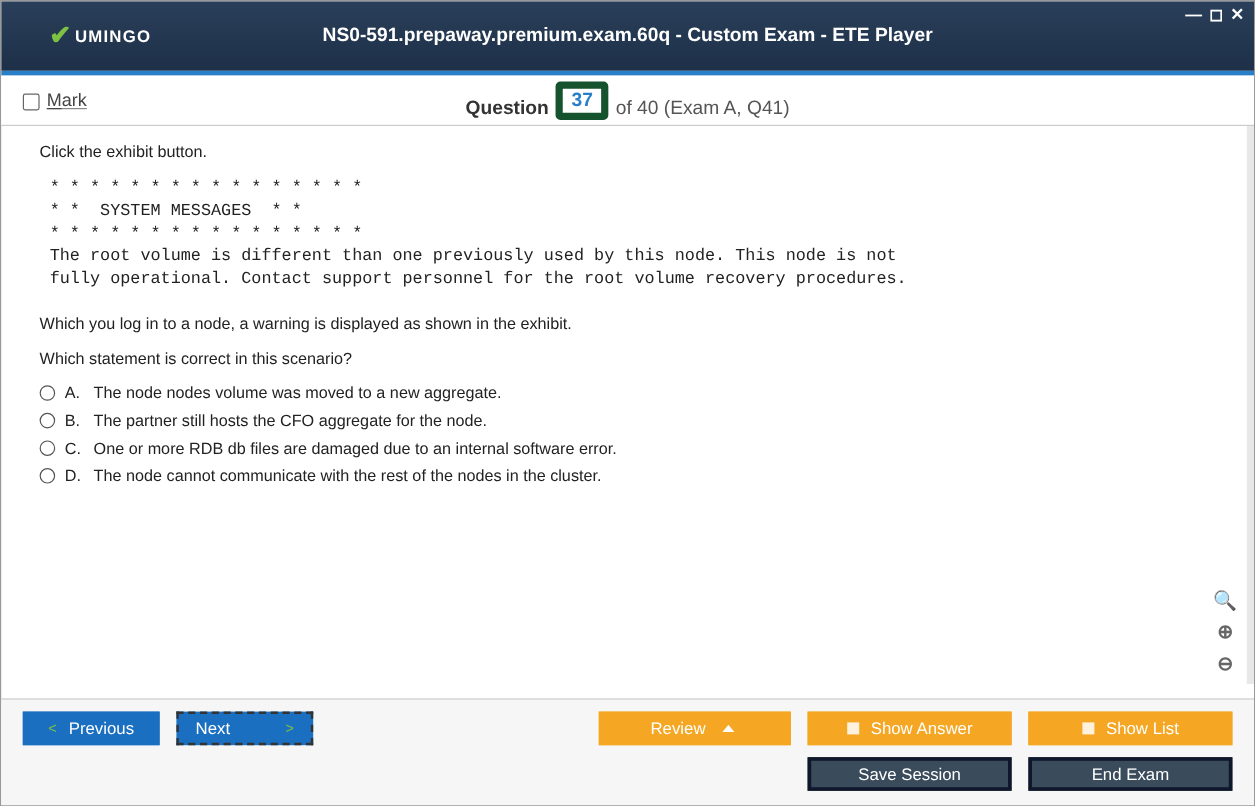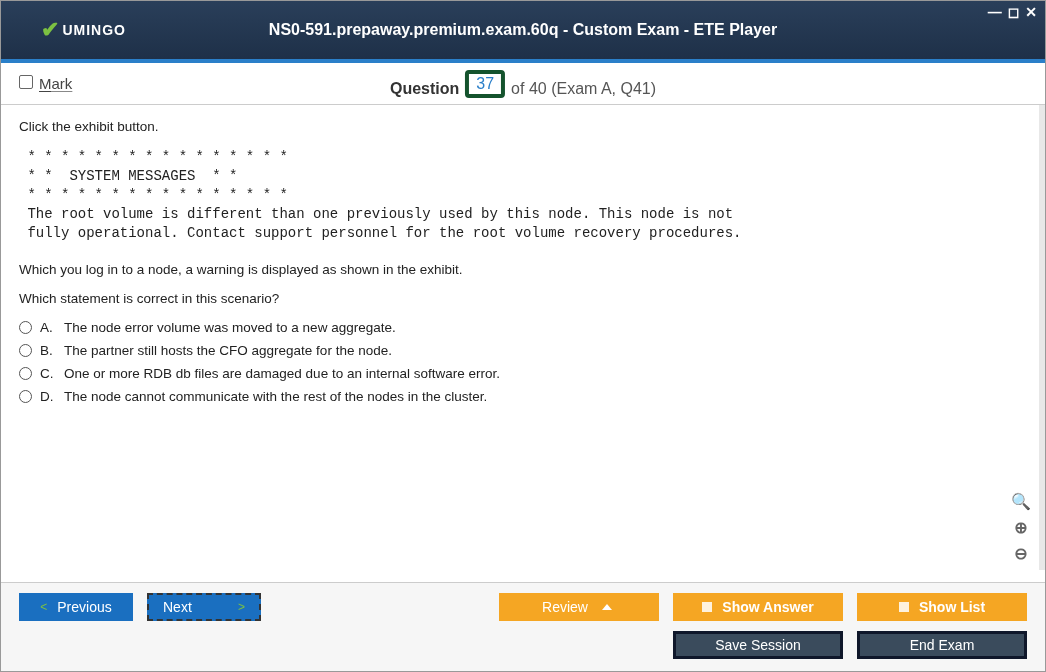--- a/index.html
+++ b/index.html
@@ -56,21 +56,21 @@
   background: #fff;
   border-bottom: 1px solid #ccc;
   height: 42px;
   display: flex;
   align-items: center;
   padding: 0 18px;
   position: relative;
 }
 .mark-wrap {
   display: flex;
-  align-items: flex-start;
+  align-items: flex-end;
   font-size: 15px;
   color: #444;
 }
 .mark-checkbox {
   width: 14px;
   height: 14px;
   border: 1.5px solid #666;
   border-radius: 2px;
   margin-right: 6px;
 }
@@ -81,34 +81,35 @@
   left: 50%;
   transform: translateX(-50%);
   display: flex;
   align-items: flex-end;
   gap: 6px;
   font-size: 16px;
   color: #555;
 }
 .question-indicator .qword { font-weight: bold; color: #333; }
 .qnum-box {
-  border: 4px solid #14532d;
+  border: 6px solid #14532d;
   border-radius: 4px;
   padding: 1px 7px;
   color: #2a7fc9;
-  font-weight: normal;
+  font-weight: bold;
 }
 .content {
-  padding: 14px 18px;
+  padding: 14px 4px;
   font-size: 13.5px;
   color: #222;
   height: 465px;
   overflow: auto;
   position: relative;
   border-right: 6px solid #e8e8e8;
+  margin-left: 28px;
 }
 .instruction { margin-bottom: 14px; }
 .exhibit {
   font-family: "Courier New", monospace;
   font-size: 14px;
   white-space: pre;
   margin-bottom: 20px;
   line-height: 1.35;
 }
 .scenario { margin-bottom: 14px; }
@@ -163,21 +164,21 @@
 .btn-orange { background: #f5a623; border: 1px solid #f5a623; }
 .btn-dark { background: #3a4b5c; border: 3px solid #0f172a; }
 .chevron { font-size: 12px; }
 .chevron-left { color: #7cc142; margin-right: 10px; }
 .chevron-right { color: #7cc142; margin-left: 10px; }
 .review-tri { border-left:5px solid transparent;border-right:5px solid transparent;border-bottom:6px solid #fff; margin-left:14px; display:inline-block; }
 .orange-square { width:10px; height:10px; background:#fff; opacity:.85; margin-right:10px; }
 .spacer { flex: 1; }
 .btn-prev, .btn-next { min-width: 114px; }
 .btn-review { min-width: 160px; padding-right:18px;}
-.btn-showanswer, .btn-showlist { min-width: 170px; font-weight: bold; }
+.btn-showanswer, .btn-showlist { min-width: 170px; }
 .btn-save, .btn-end { min-width: 170px; }
 </style>
 </head>
 <body>
 
 <div class="titlebar">
   <div class="logo">
     <span class="logo-check">✔</span>
     <span>UMINGO</span>
   </div>
@@ -207,21 +208,21 @@
  * *  SYSTEM MESSAGES  * *
  * * * * * * * * * * * * * * * *
  The root volume is different than one previously used by this node. This node is not
  fully operational. Contact support personnel for the root volume recovery procedures.</div>
   <div class="scenario">Which you log in to a node, a warning is displayed as shown in the exhibit.</div>
   <div class="question-text">Which statement is correct in this scenario?</div>
   <div class="options">
     <div class="option">
       <span class="radio"></span>
       <span class="opt-letter">A.</span>
-      <span>The node error volume was moved to a new aggregate.</span>
+      <span>The node nodes volume was moved to a new aggregate.</span>
     </div>
     <div class="option">
       <span class="radio"></span>
       <span class="opt-letter">B.</span>
       <span>The partner still hosts the CFO aggregate for the node.</span>
     </div>
     <div class="option">
       <span class="radio"></span>
       <span class="opt-letter">C.</span>
       <span>One or more RDB db files are damaged due to an internal software error.</span>

